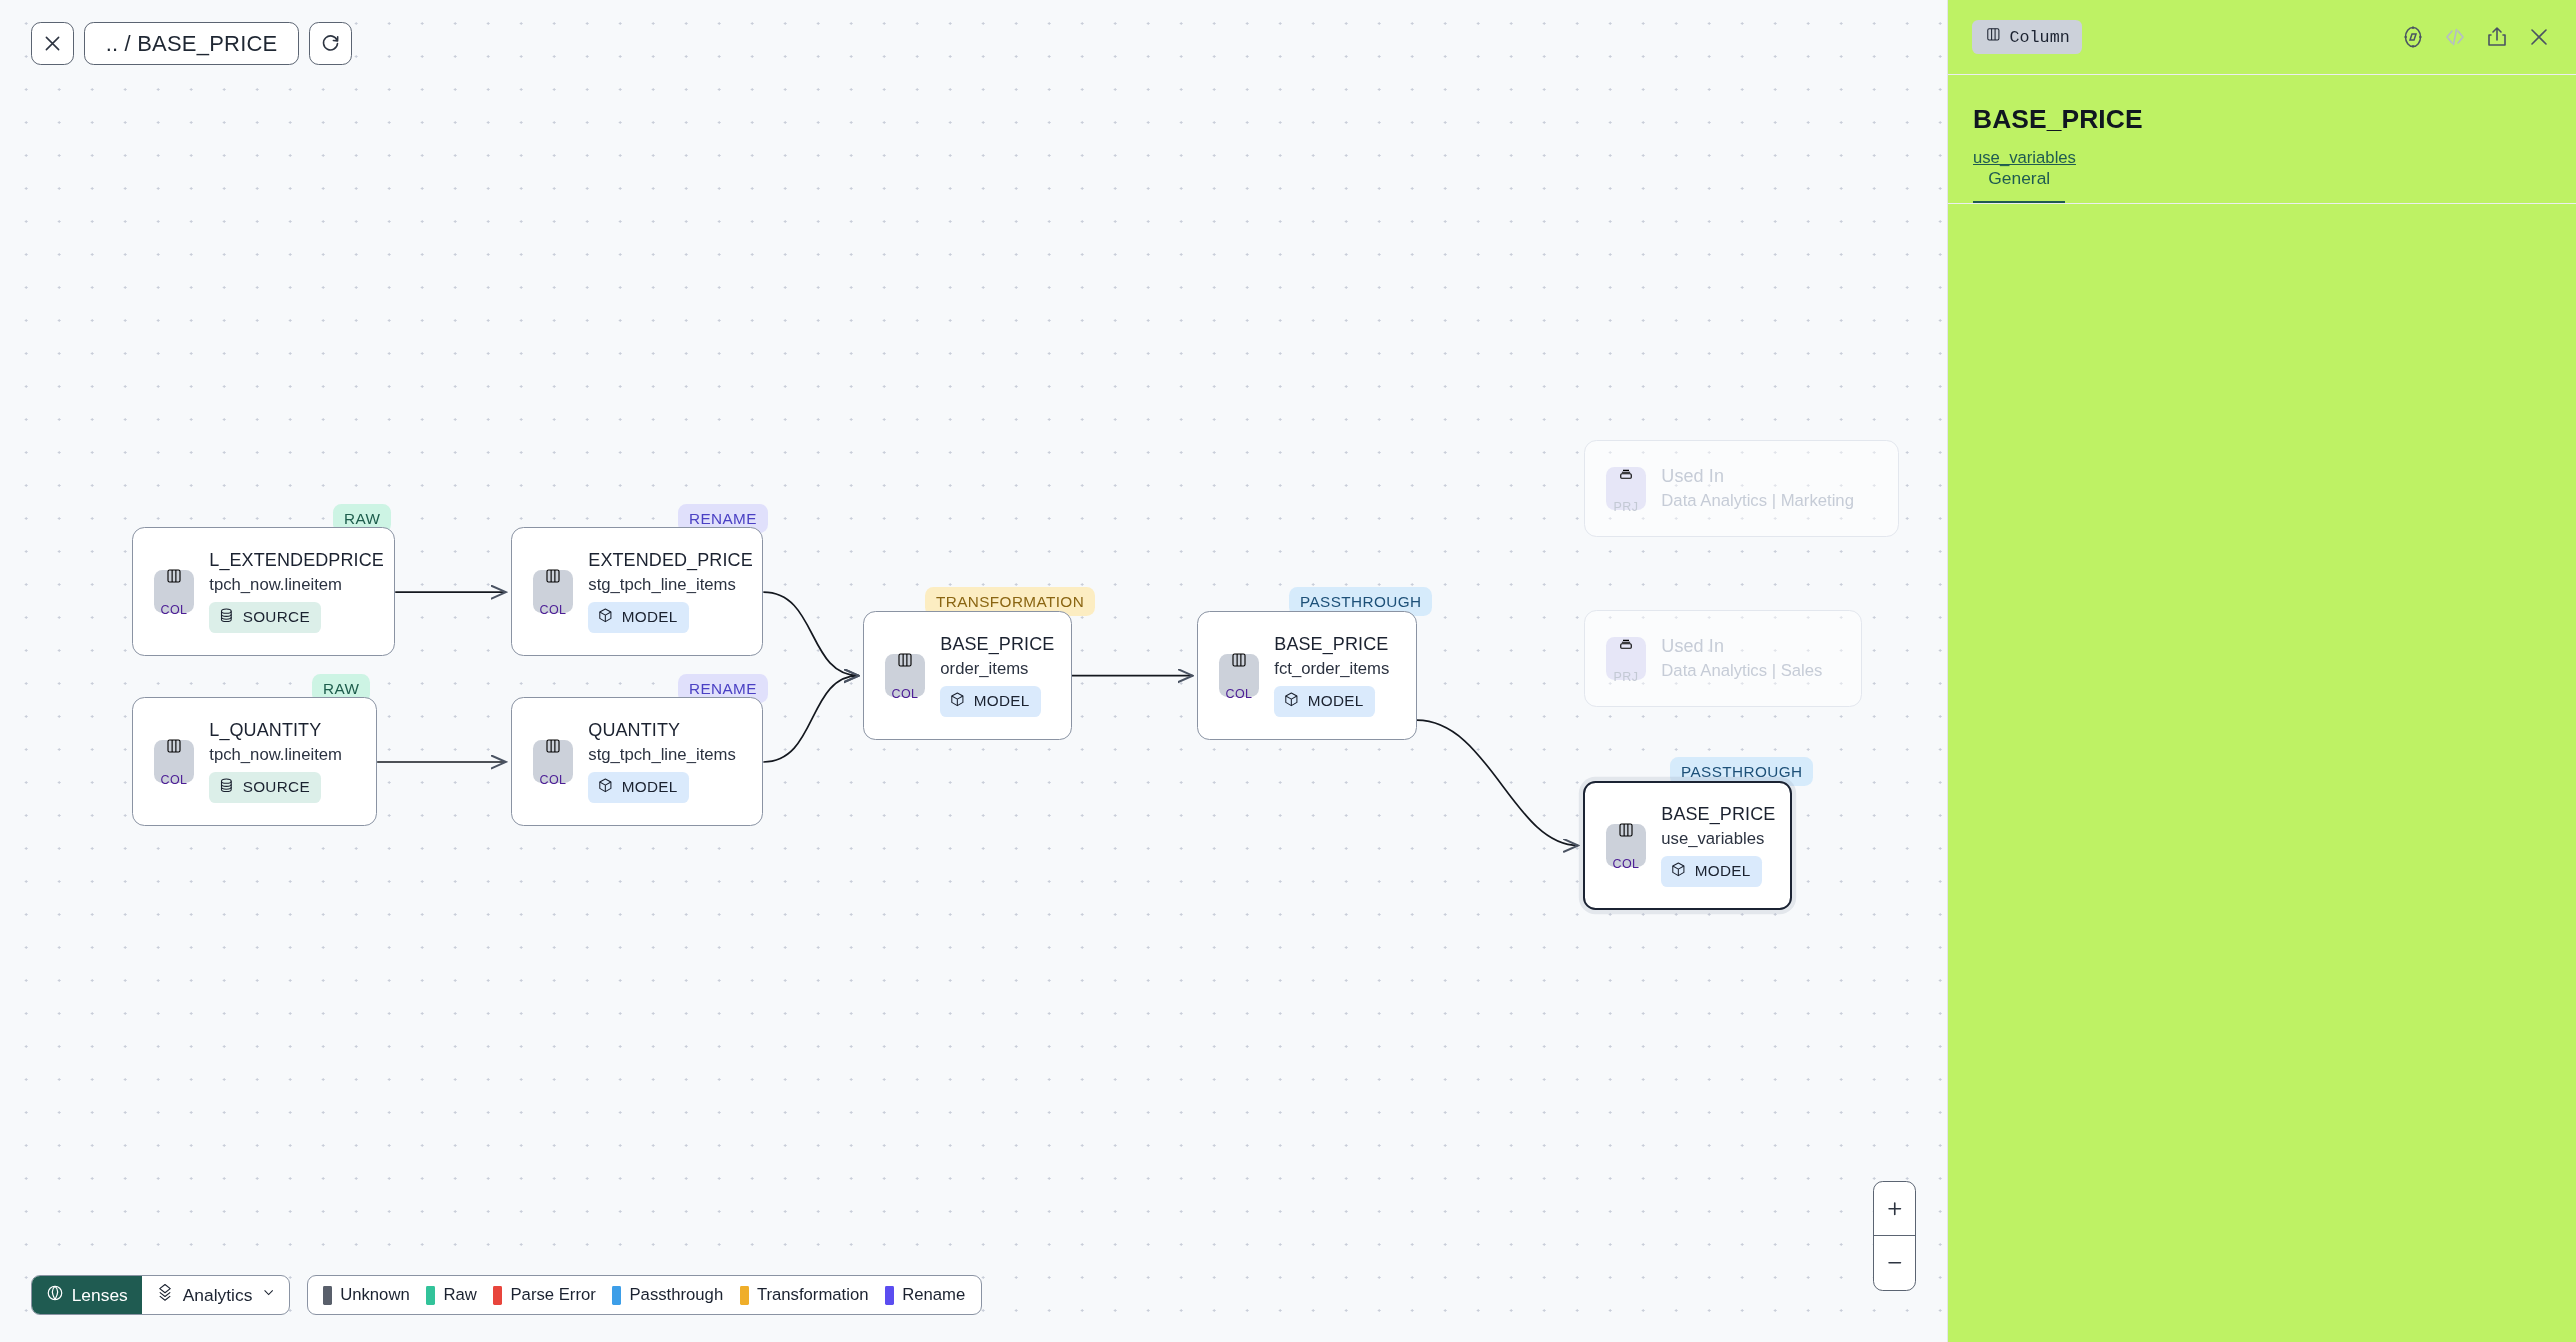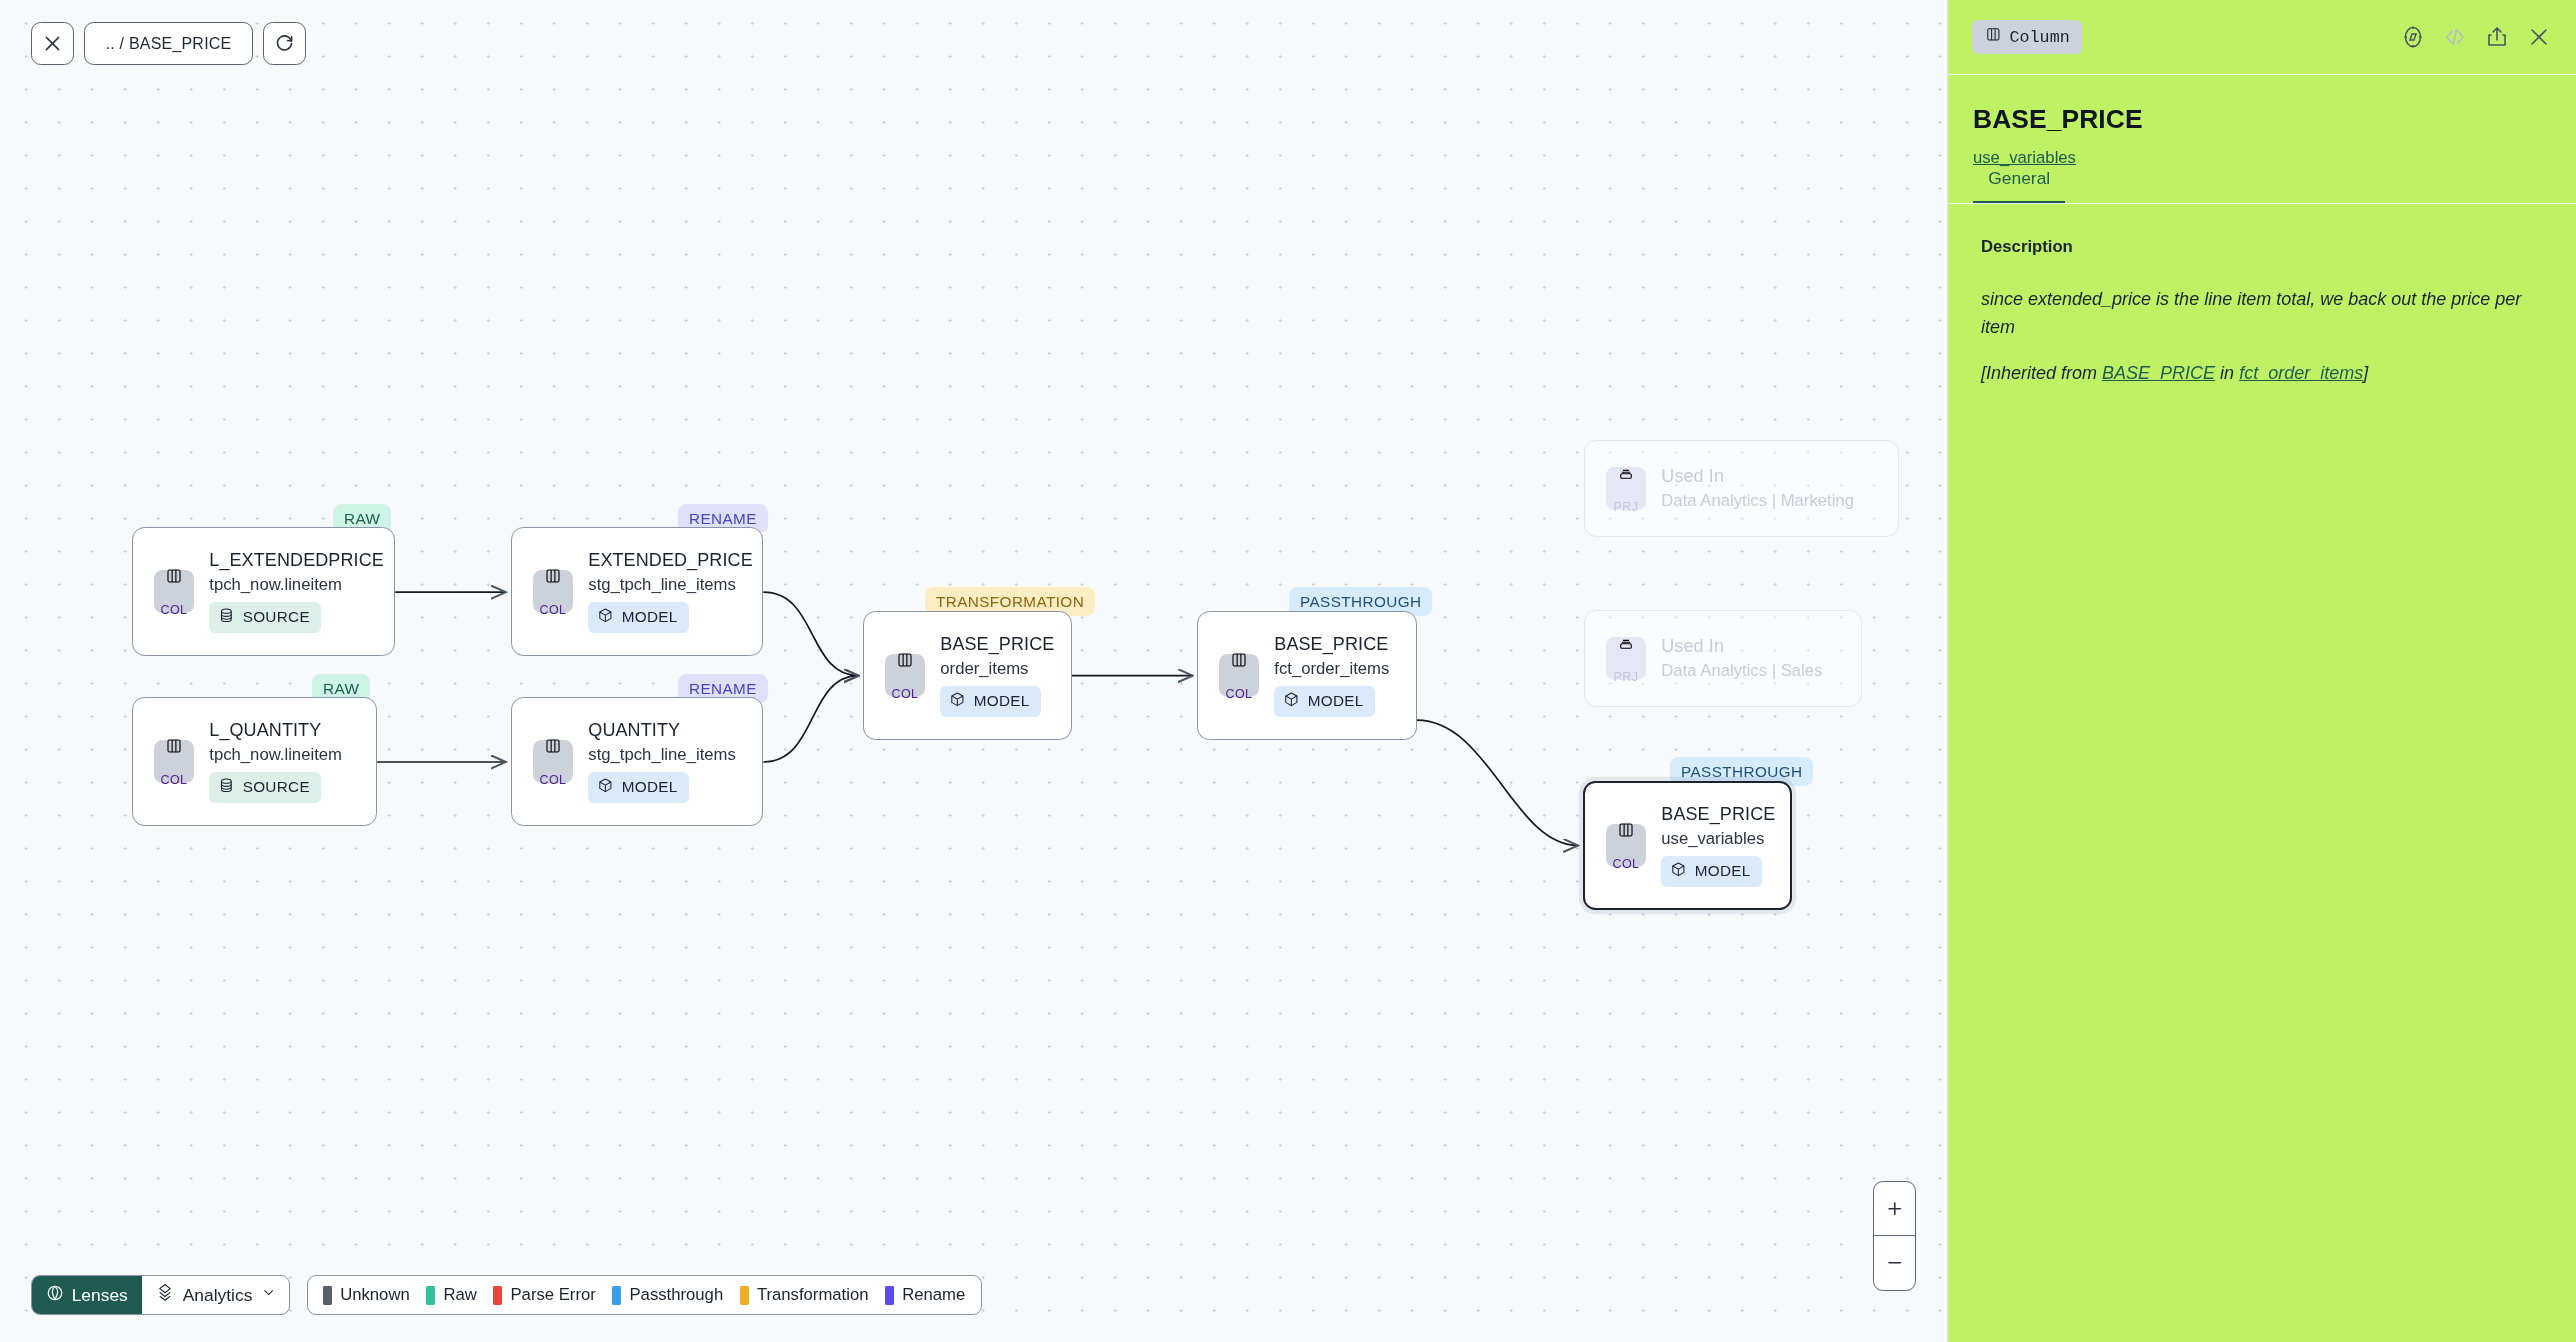--- a/index.html
+++ b/index.html
@@ -28,21 +28,21 @@
   .tb-btn {
     background: #ffffff;
     border: 1.1px solid #5b6472;
     border-radius: 9.7px;
     height: 43px;
     display: flex; align-items: center; justify-content: center;
     color: #2d3441;
     cursor: pointer;
   }
   .tb-square { width: 43px; }
-  .tb-crumb { padding: 16px 21px; font-size: 16px; color: #1f2733; letter-spacing: 0.2px; white-space: nowrap; }
+  .tb-crumb { padding: 16px 21px; font-size: 22px; color: #1f2733; letter-spacing: 0.2px; white-space: nowrap; }
   .tb-btn svg { display: block; }
 
   
   .node {
     position: absolute;
     background: #ffffff;
     border: 1.3px solid #8a93a3;
     border-radius: 12.5px;
     display: flex; align-items: center;
     padding-left: 21px;
@@ -530,22 +530,15 @@
 
     <div id="panel-title">
       <div class="ptitle">BASE_PRICE</div>
       <a class="plink">use_variables</a>
     </div>
 
     <div id="tabs">
       <div class="tab">General</div>
     </div>
 
-    <div id="panel-body">
-      <div class="sec-label">Description</div>
-      <div class="desc">since extended_price is the line item total, we back out the price per item</div>
-      <div class="desc-note">
-        <span>[Inherited from </span><a>BASE_PRICE</a><span> in </span><a>fct_order_items</a><span>]</span>
-      </div>
-    </div>
   </div>
 </div>
 
 
 </body></html>

